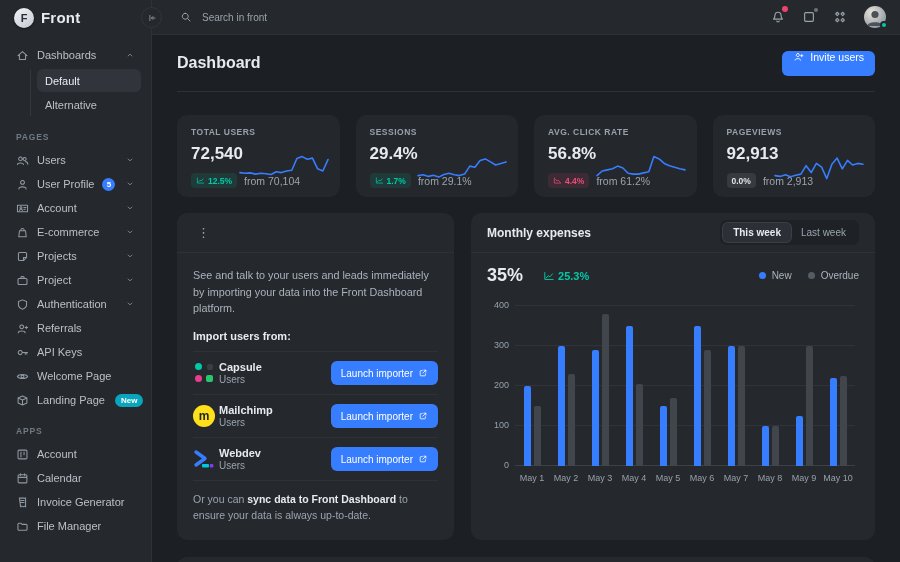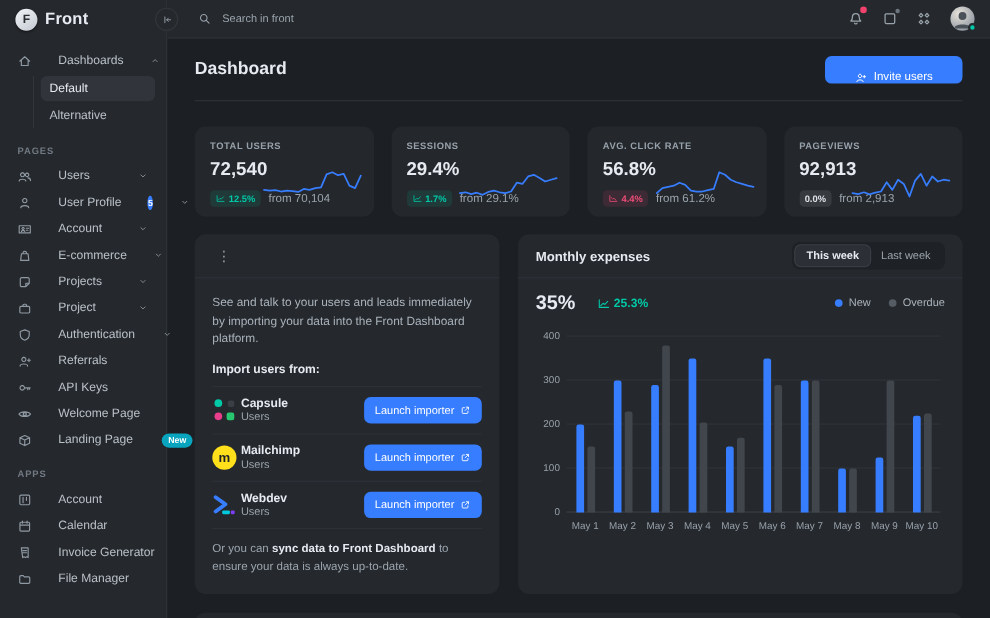--- a/index.html
+++ b/index.html
@@ -18,21 +18,21 @@
   .sidebar{width:152px;min-width:152px;background:var(--panel);border-right:1px solid var(--line);
     padding:0 0 10px 0;display:flex;flex-direction:column;}
   .logo{height:35px;display:flex;align-items:center;gap:7px;padding:0 14px;cursor:pointer;}
   .logo-mark{width:20px;height:20px;border-radius:50%;background:linear-gradient(145deg,#f2f4f7,#c3c9d2);
     color:#2a2e33;font-weight:bold;font-size:11px;display:flex;align-items:center;justify-content:center;
     box-shadow:0 1px 2px rgba(0,0,0,.5);}
   .logo-text{font-weight:bold;font-size:15px;letter-spacing:.2px;}
   nav{padding:8px 8px 0 8px;flex:1;}
   .nav-heading{font-size:8.5px;font-weight:bold;letter-spacing:.8px;color:var(--muted2);
     text-transform:uppercase;padding:14px 8px 6px 8px;}
-  .nav-item{height:24px;display:flex;align-items:center;gap:24px;padding:0 8px;border-radius:6px;
+  .nav-item{height:24px;display:flex;align-items:center;gap:8px;padding:0 8px;border-radius:6px;
     color:#b9c0c8;font-size:11px;cursor:pointer;}
   .nav-item .ic{width:13px;height:13px;color:#8f99a3;flex:none;}
   .nav-item .chev{margin-left:auto;width:10px;height:10px;color:#8f99a3;}
   .nav-label{white-space:nowrap;}
   .count-badge{background:var(--blue);color:#fff;font-size:8px;font-weight:bold;border-radius:50%;
     width:13px;height:13px;display:flex;align-items:center;justify-content:center;}
   .new-pill{background:var(--cyan);color:#fff;font-size:8px;font-weight:bold;border-radius:8px;
     padding:2px 6px;margin-left:2px;}
   .submenu{margin:2px 0 2px 22px;border-left:1px solid var(--line2);padding-left:0;}
   .sub-item{height:23px;display:flex;align-items:center;font-size:11px;color:#b9c0c8;
@@ -61,21 +61,21 @@
     background:radial-gradient(circle at 35% 30%,#e8e3da,#9aa0a8 70%,#5b616a);overflow:visible;}
   .avatar svg{position:absolute;inset:0;border-radius:50%;}
   .status-dot{position:absolute;bottom:-1px;right:-2px;width:8px;height:8px;border-radius:50%;
     background:#00c9a7;border:2px solid var(--panel);}
 
   .content{flex:1;padding:0 25px;overflow:hidden;}
   .page-head{height:57px;display:flex;align-items:center;justify-content:space-between;
     border-bottom:1px solid var(--line);}
   .page-title{font-size:16px;font-weight:bold;}
   .invite-btn{background:var(--blue);color:#fff;border:none;border-radius:6px;height:25px;
-    padding:0 27px;font-size:10.5px;font-family:inherit;display:flex;align-items:flex-end;gap:6px;cursor:pointer;}
+    padding:0 11px;font-size:10.5px;font-family:inherit;display:flex;align-items:flex-start;gap:6px;cursor:pointer;}
   .invite-btn .ic{width:11px;height:11px;}
 
   
   .stats{display:flex;gap:16px;margin-top:23px;}
   .stat-card{flex:1;background:var(--card2);border-radius:10px;padding:12px 14px;position:relative;height:82px;}
   .stat-label{font-size:8.5px;font-weight:bold;letter-spacing:.5px;color:#97a1ab;text-transform:uppercase;}
   .stat-value{font-size:17px;font-weight:bold;margin-top:7px;}
   .stat-foot{display:flex;align-items:center;gap:7px;margin-top:9px;}
   .delta{display:inline-flex;align-items:center;gap:3px;font-size:8.5px;font-weight:bold;
     padding:2.5px 5px;border-radius:4px;}

